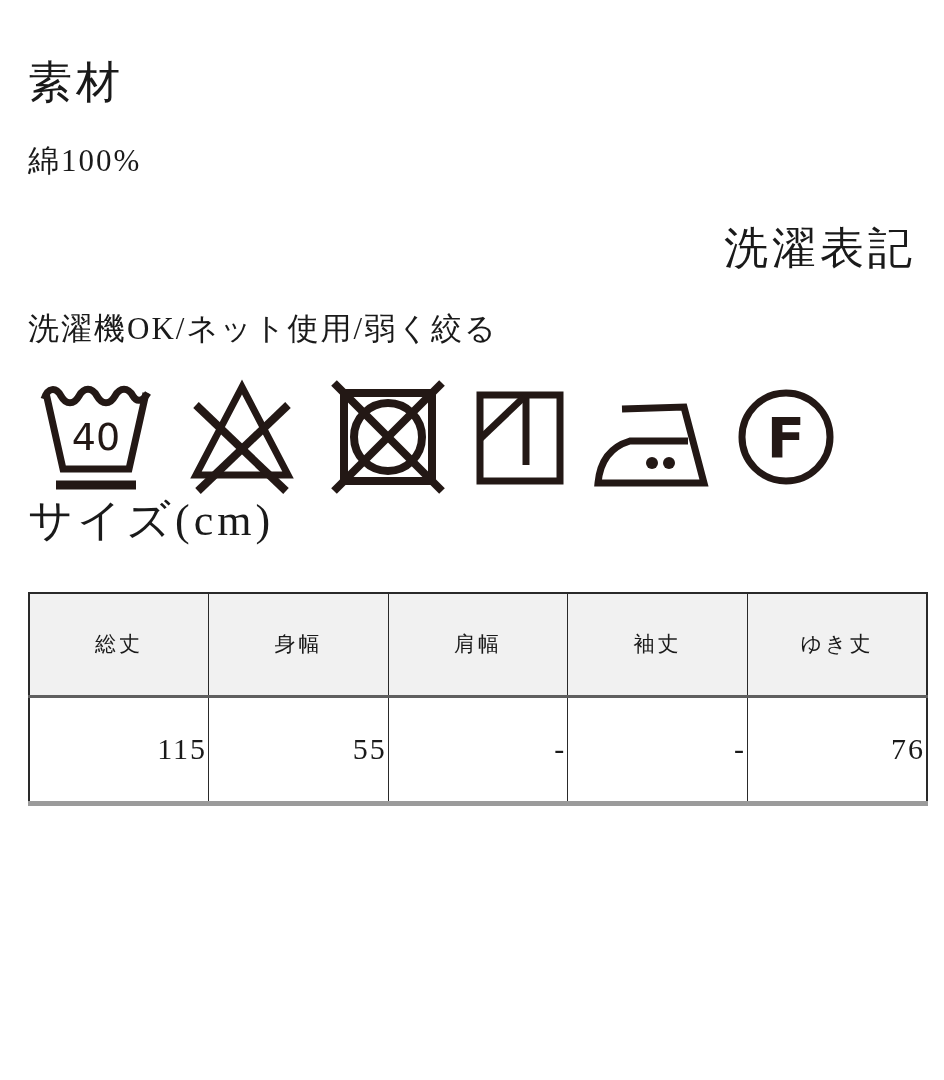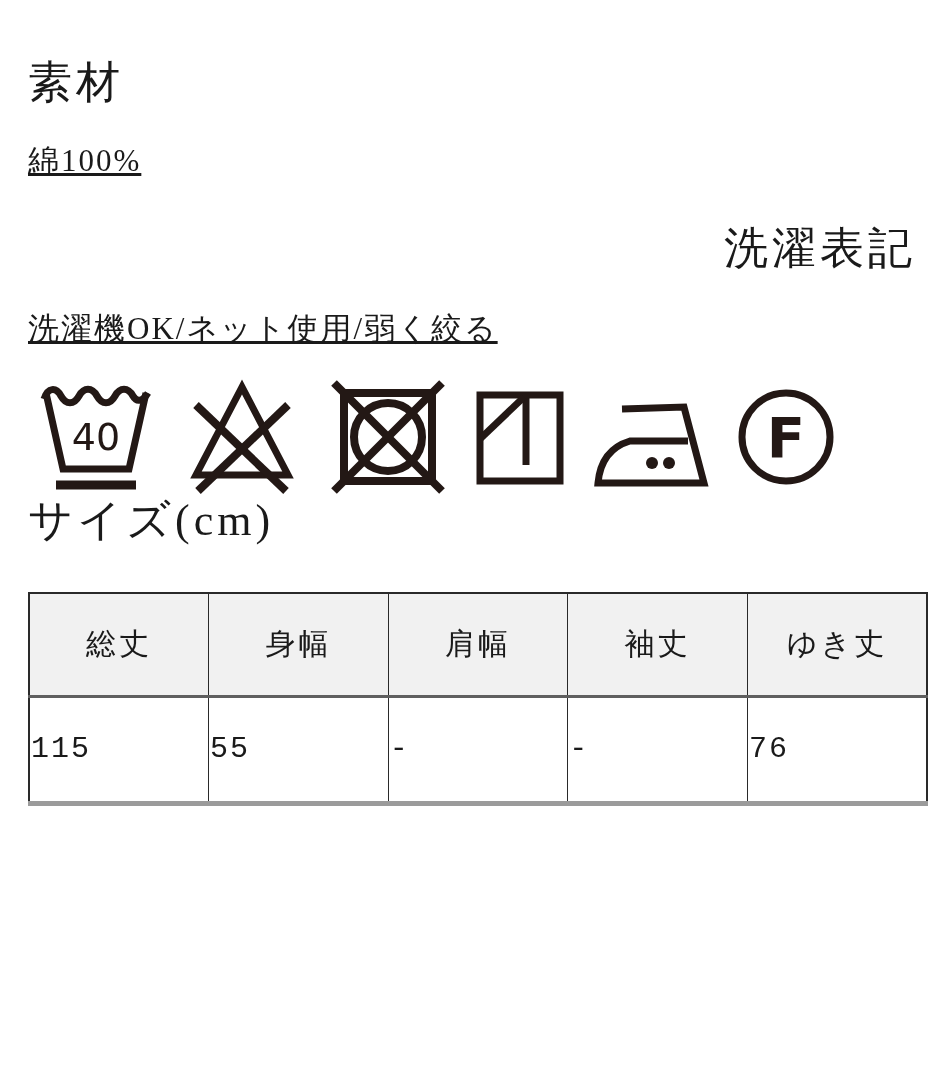--- a/index.html
+++ b/index.html
@@ -24,21 +24,20 @@
     font-size: 44px;
     font-weight: normal;
     line-height: 1.2;
     letter-spacing: 4px;
   }
   .body-text {
     margin: 0;
     font-size: 31px;
     line-height: 1.2;
     letter-spacing: 2px;
-    text-decoration: underline;
   }
   .material-heading { padding-top: 57px; }
   .material-value   { margin-top: 32px; }
   .laundry-heading  { margin-top: 44px; text-align: right; }
   .laundry-desc     { margin-top: 34px; }
   .icons-row {
     margin-top: 32px;
     margin-left: 8px;
     display: flex;
     align-items: flex-start;
@@ -55,31 +54,30 @@
     width: 900px;
     border: 2px solid #2a2a2a;
     border-bottom: 5px solid #9b9b9b;
   }
   table.size-table th {
     height: 99px;
     background: #f1f1f1;
     border: 1px solid #2a2a2a;
     border-bottom: 3px solid #5f5f5f;
     font-weight: normal;
-    font-size: 30px;
+    font-size: 21px;
     letter-spacing: 3px;
     text-align: center;
   }
   table.size-table td {
     height: 101px;
     border: 1px solid #2a2a2a;
     font-size: 30px;
     letter-spacing: 2px;
-    text-align: left;
-    font-family: Liberation Mono, monospace;
+    text-align: right;
   }
 </style>
 </head>
 <body>
 
 <div class="content">
 
   <h2 class="section-heading material-heading">素材</h2>
 
   <p class="body-text material-value">綿100%</p>

